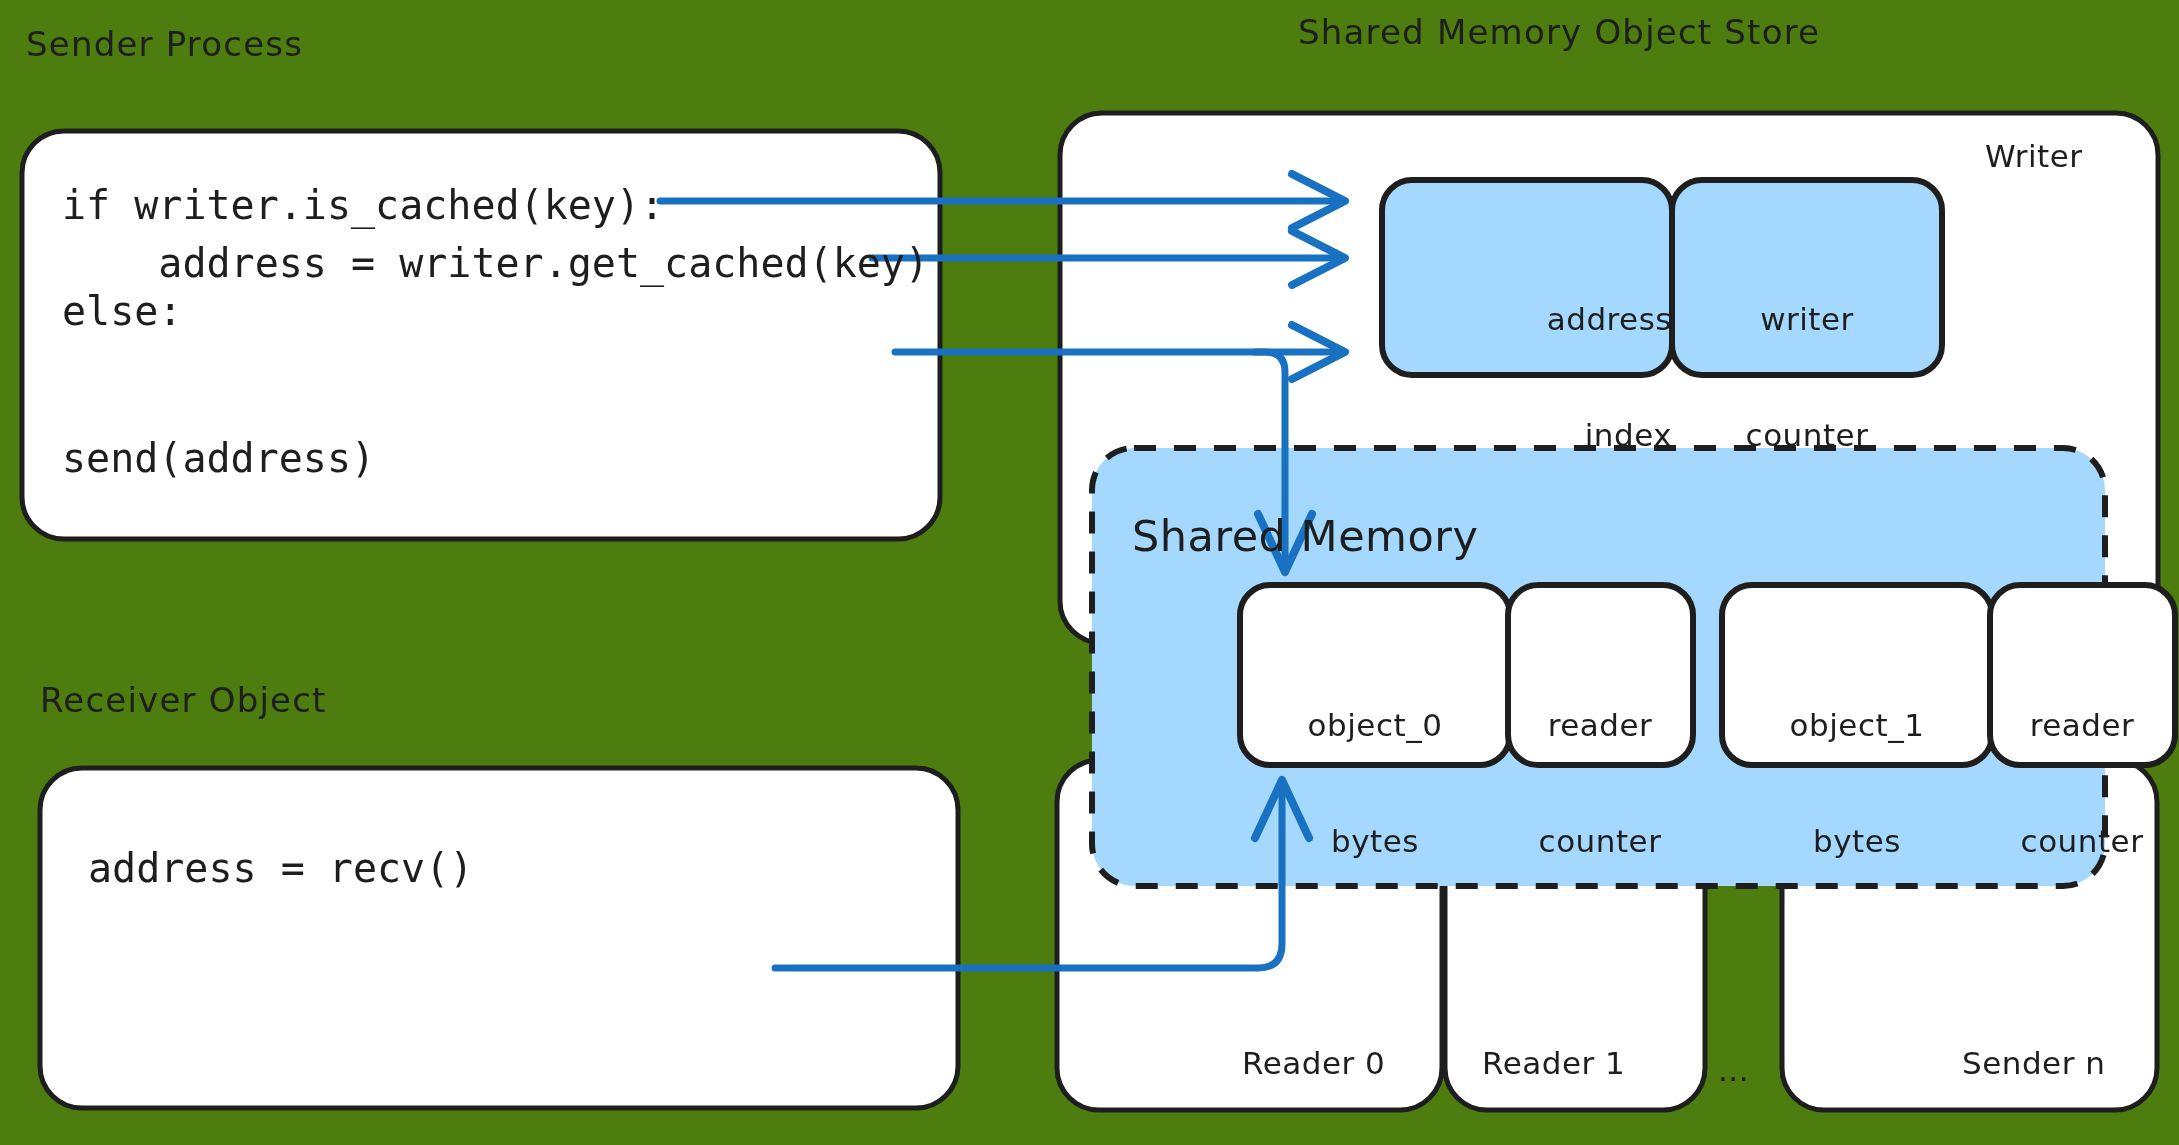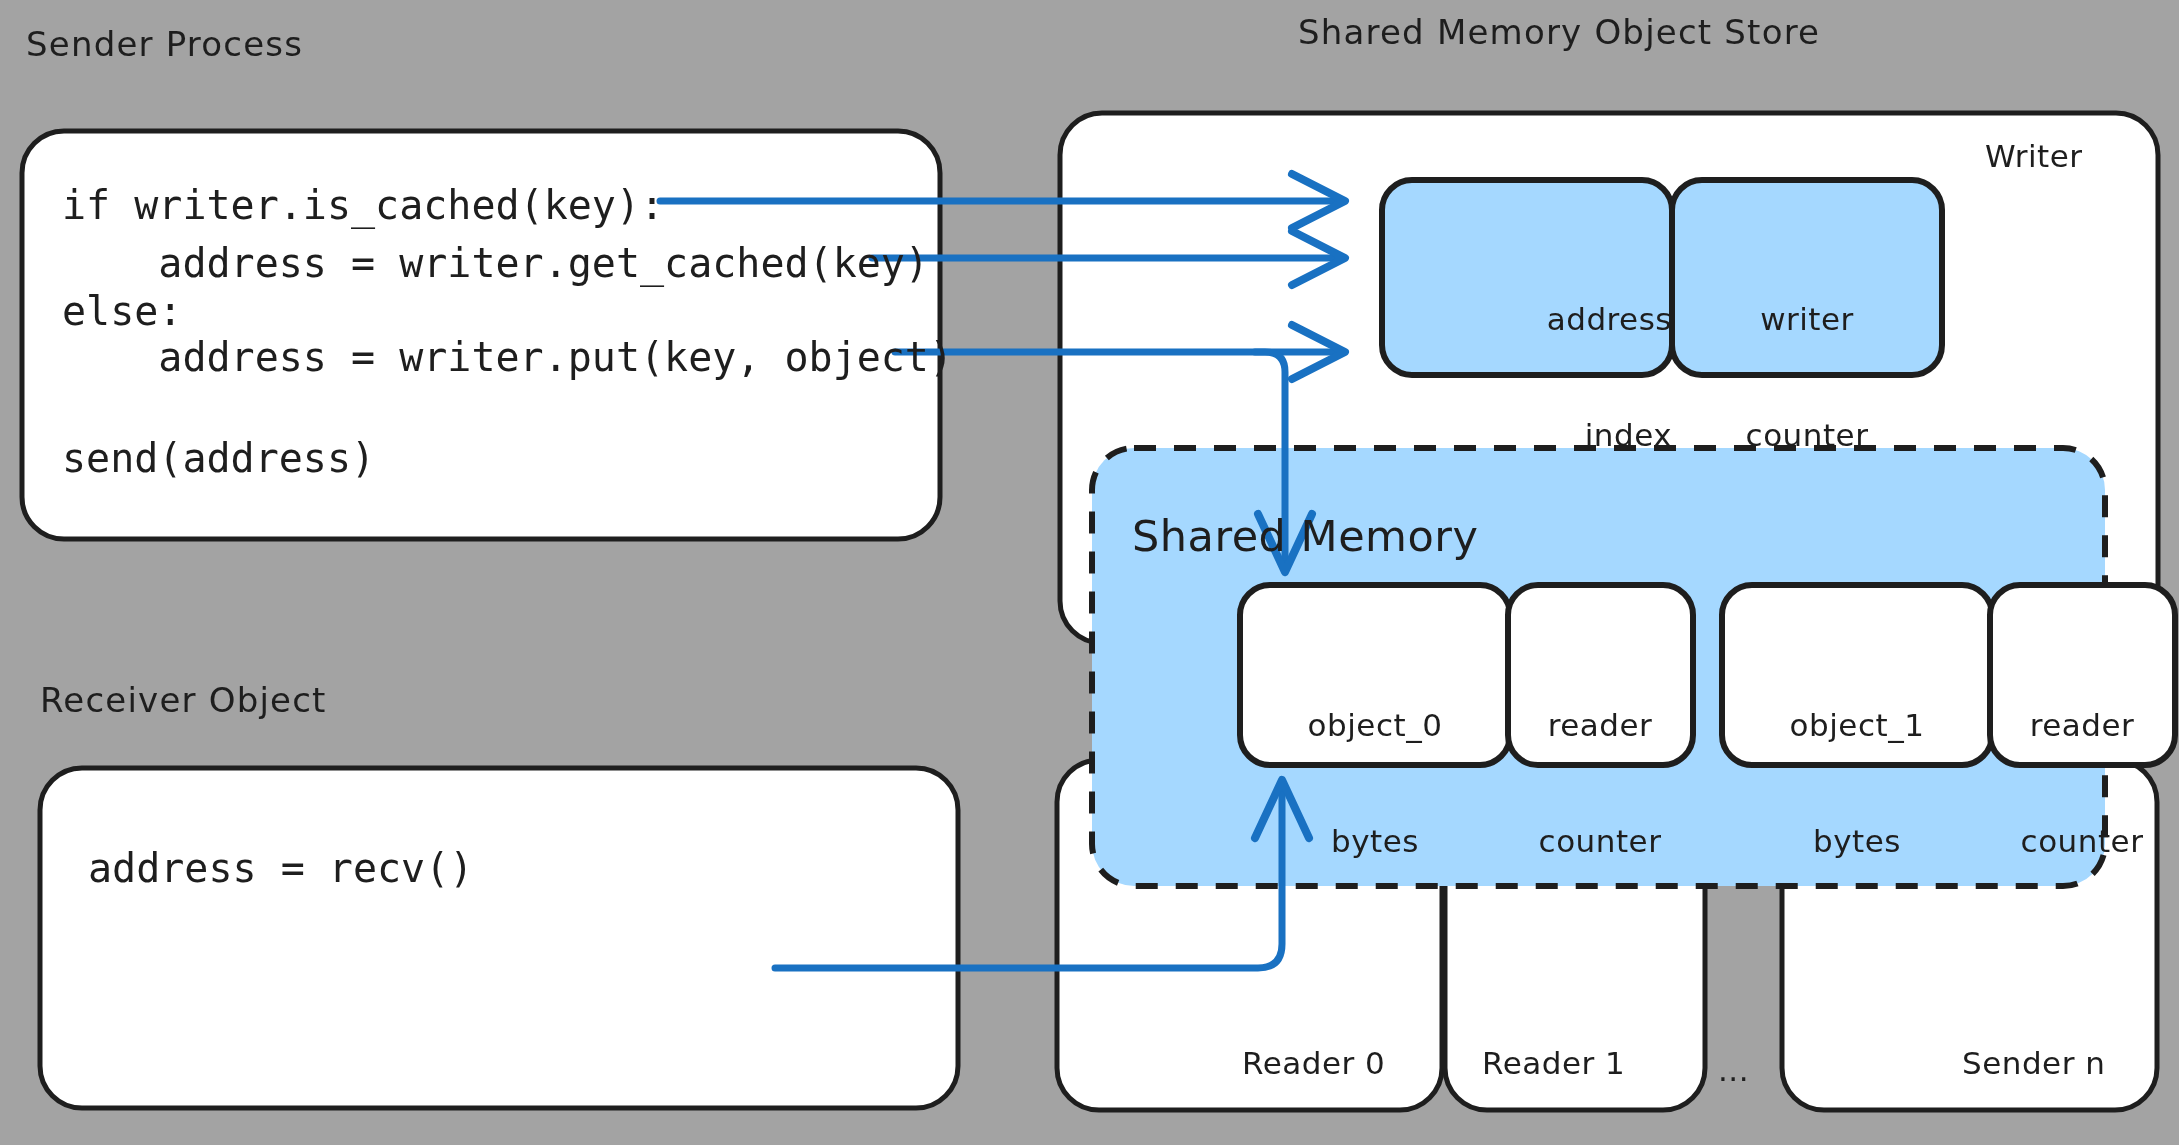--- a/index.html
+++ b/index.html
@@ -4,21 +4,21 @@
 <style>
   html, body {
     margin: 0;
     padding: 0;
     background: #ffffff;
   }
   #canvas {
     position: relative;
     width: 2179px;
     height: 1145px;
-    background: #a3a3a3;
+    background: #4d7c0f;
     font-family: "DejaVu Sans", sans-serif;
     overflow: hidden;
   }
   #svg-layer {
     position: absolute;
     top: 0; left: 0;
     width: 2179px;
     height: 1145px;
   }
   .lbl {
@@ -106,21 +106,20 @@
 
   <div class="lbl section-title" style="left:26px; top:24px;">Sender Process</div>
 
   <div class="lbl section-title" style="left:1298px; top:12px;">Shared Memory Object Store</div>
 
   <div class="lbl section-title" style="left:40px; top:680px;">Receiver Object</div>
 
   <div class="code" style="left:62px; top:182px;">if writer.is_cached(key):</div>
   <div class="code" style="left:62px; top:240px;text-align:center;">    address = writer.get_cached(key)</div>
   <div class="code" style="left:62px; top:288px;">else:</div>
-  <div class="code" style="left:62px; top:334px;">    address = writer.put(key, object)</div>
   <div class="code" style="left:62px; top:435px;">send(address)</div>
 
   <div class="code" style="left:88px; top:845px;">address = recv()</div>
 
   <div class="lbl cornerlabel" style="left:1985px; top:138px;">Writer</div>
 
   <div class="lbl boxlabel" style="left:1382px; top:222px; width:290px;text-align:right;">
     <div>address</div>
     <div>index</div>
   </div>

